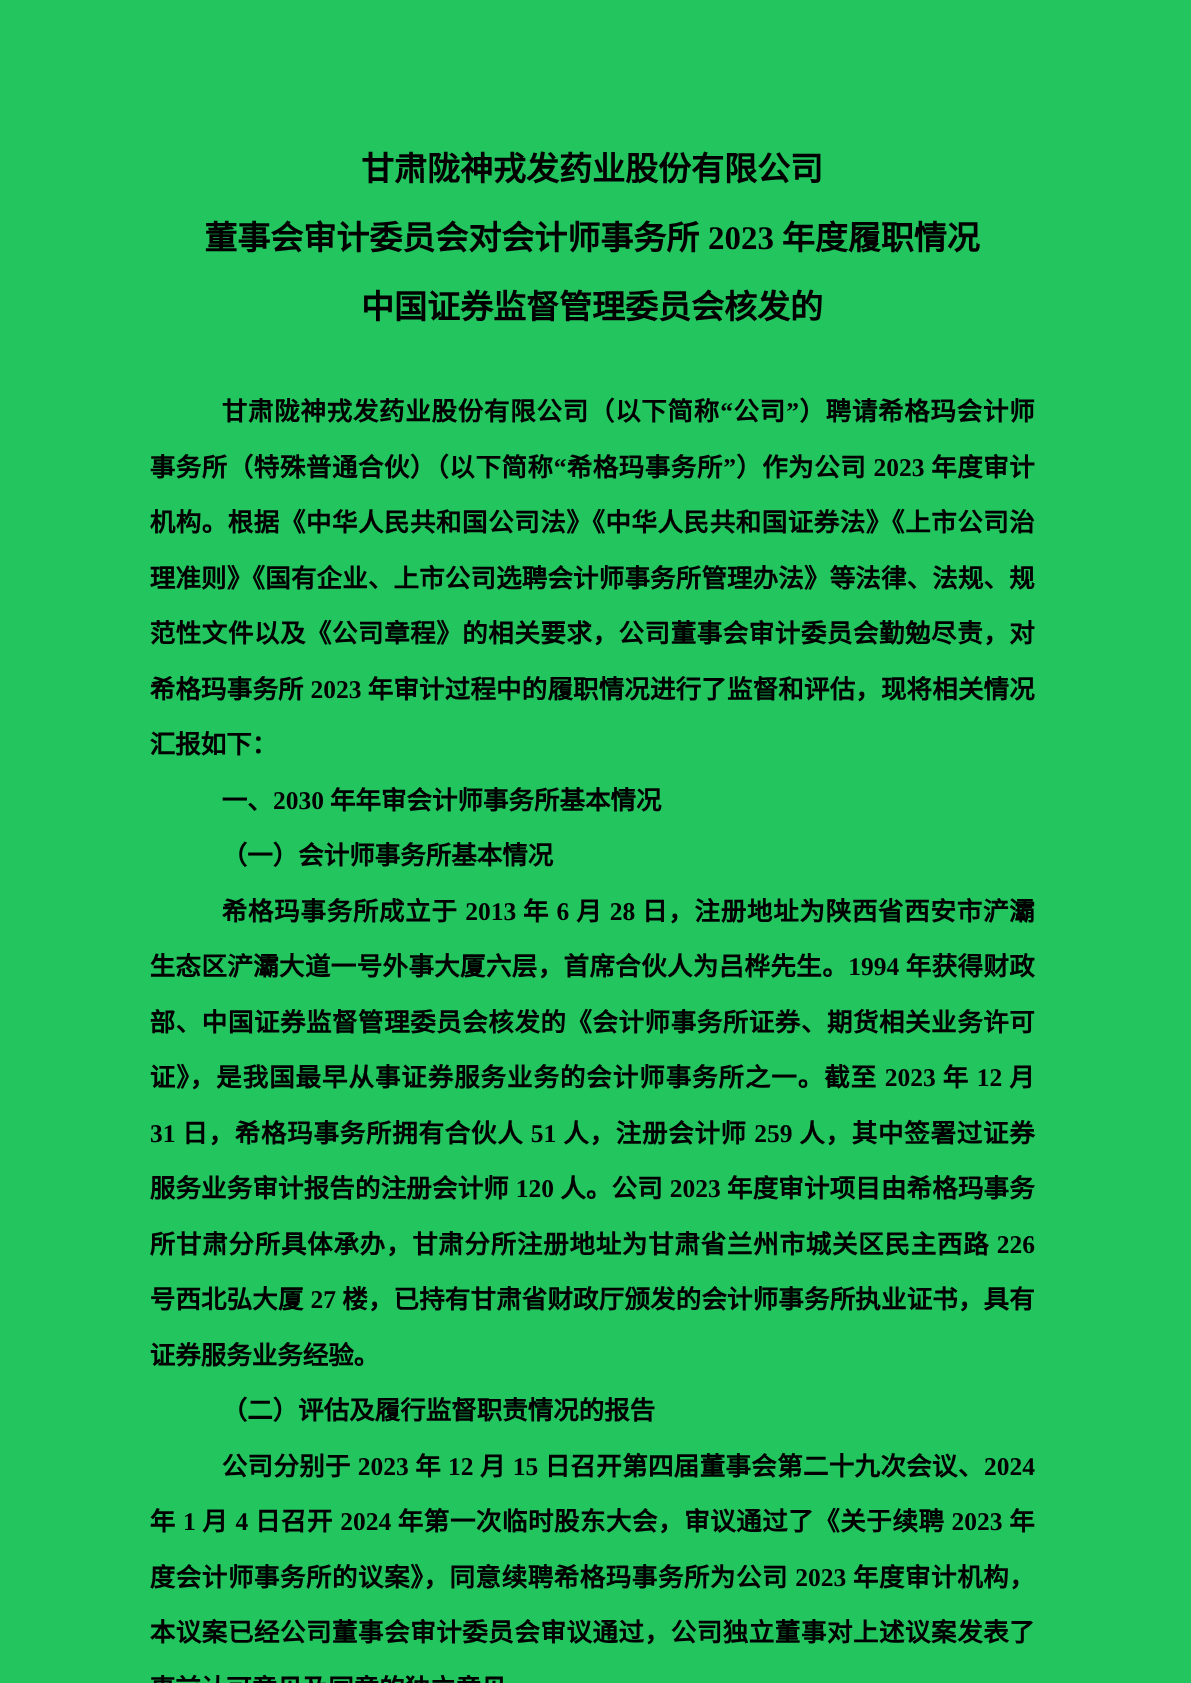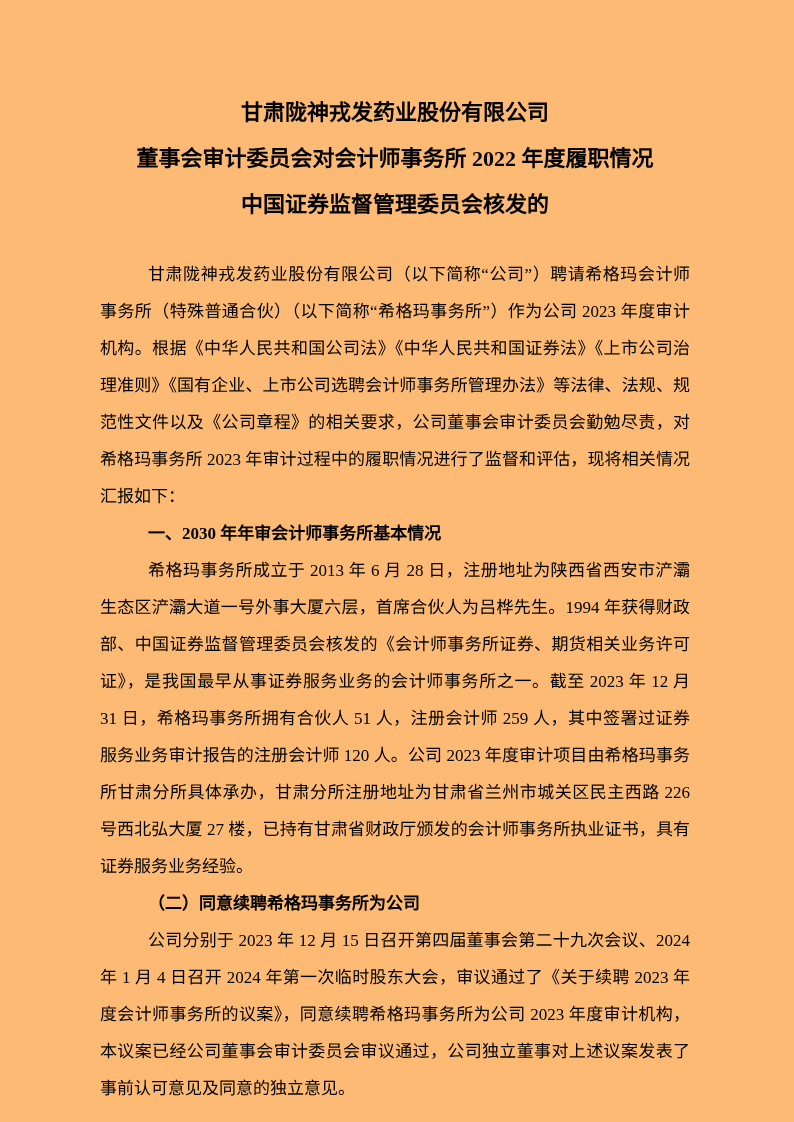--- a/index.html
+++ b/index.html
@@ -4,21 +4,21 @@
 <style>
   html, body {
     margin: 0;
     padding: 0;
     background: #ffffff;
   }
   .page {
     position: relative;
     width: 794px;
     height: 1122px;
-    background: #fdba74;
+    background: #22c55e;
     box-sizing: border-box;
     padding: 90px 104px 0 100px;
     font-family: "Liberation Serif", "DejaVu Serif", serif;
     color: #000000;
     overflow: hidden;
   }
   .doc-title {
     text-align: center;
     font-weight: bold;
     font-size: 22px;
@@ -29,34 +29,36 @@
   }
   .doc-body {
     margin-top: 28px;
     font-size: 17px;
     line-height: 37px;
     text-align: justify;
   }
   .doc-body p {
     margin: 0;
     text-indent: 48px;
+    font-weight: bold;
   }
   .doc-body p.heading {
     font-weight: bold;
   }
 </style>
 </head>
 <body>
 
 <div class="page">
   <div class="doc-title">
     <span class="title-line">甘肃陇神戎发药业股份有限公司</span>
-    <span class="title-line">董事会审计委员会对会计师事务所 2022 年度履职情况</span>
+    <span class="title-line">董事会审计委员会对会计师事务所 2023 年度履职情况</span>
     <span class="title-line">中国证券监督管理委员会核发的</span>
   </div>
   <div class="doc-body">
     <p class="body">甘肃陇神戎发药业股份有限公司（以下简称“公司”）聘请希格玛会计师事务所（特殊普通合伙）（以下简称“希格玛事务所”）作为公司 2023 年度审计机构。根据《中华人民共和国公司法》《中华人民共和国证券法》《上市公司治理准则》《国有企业、上市公司选聘会计师事务所管理办法》等法律、法规、规范性文件以及《公司章程》的相关要求，公司董事会审计委员会勤勉尽责，对希格玛事务所 2023 年审计过程中的履职情况进行了监督和评估，现将相关情况汇报如下：</p>
     <p class="heading">一、2030 年年审会计师事务所基本情况</p>
+    <p class="heading">（一）会计师事务所基本情况</p>
     <p class="body">希格玛事务所成立于 2013 年 6 月 28 日，注册地址为陕西省西安市浐灞生态区浐灞大道一号外事大厦六层，首席合伙人为吕桦先生。1994 年获得财政部、中国证券监督管理委员会核发的《会计师事务所证券、期货相关业务许可证》，是我国最早从事证券服务业务的会计师事务所之一。截至 2023 年 12 月 31 日，希格玛事务所拥有合伙人 51 人，注册会计师 259 人，其中签署过证券服务业务审计报告的注册会计师 120 人。公司 2023 年度审计项目由希格玛事务所甘肃分所具体承办，甘肃分所注册地址为甘肃省兰州市城关区民主西路 226 号西北弘大厦 27 楼，已持有甘肃省财政厅颁发的会计师事务所执业证书，具有证券服务业务经验。</p>
-    <p class="heading">（二）同意续聘希格玛事务所为公司</p>
+    <p class="heading">（二）评估及履行监督职责情况的报告</p>
     <p class="body">公司分别于 2023 年 12 月 15 日召开第四届董事会第二十九次会议、2024 年 1 月 4 日召开 2024 年第一次临时股东大会，审议通过了《关于续聘 2023 年度会计师事务所的议案》，同意续聘希格玛事务所为公司 2023 年度审计机构，本议案已经公司董事会审计委员会审议通过，公司独立董事对上述议案发表了事前认可意见及同意的独立意见。</p>
   </div>
 </div>
 
 </body></html>

